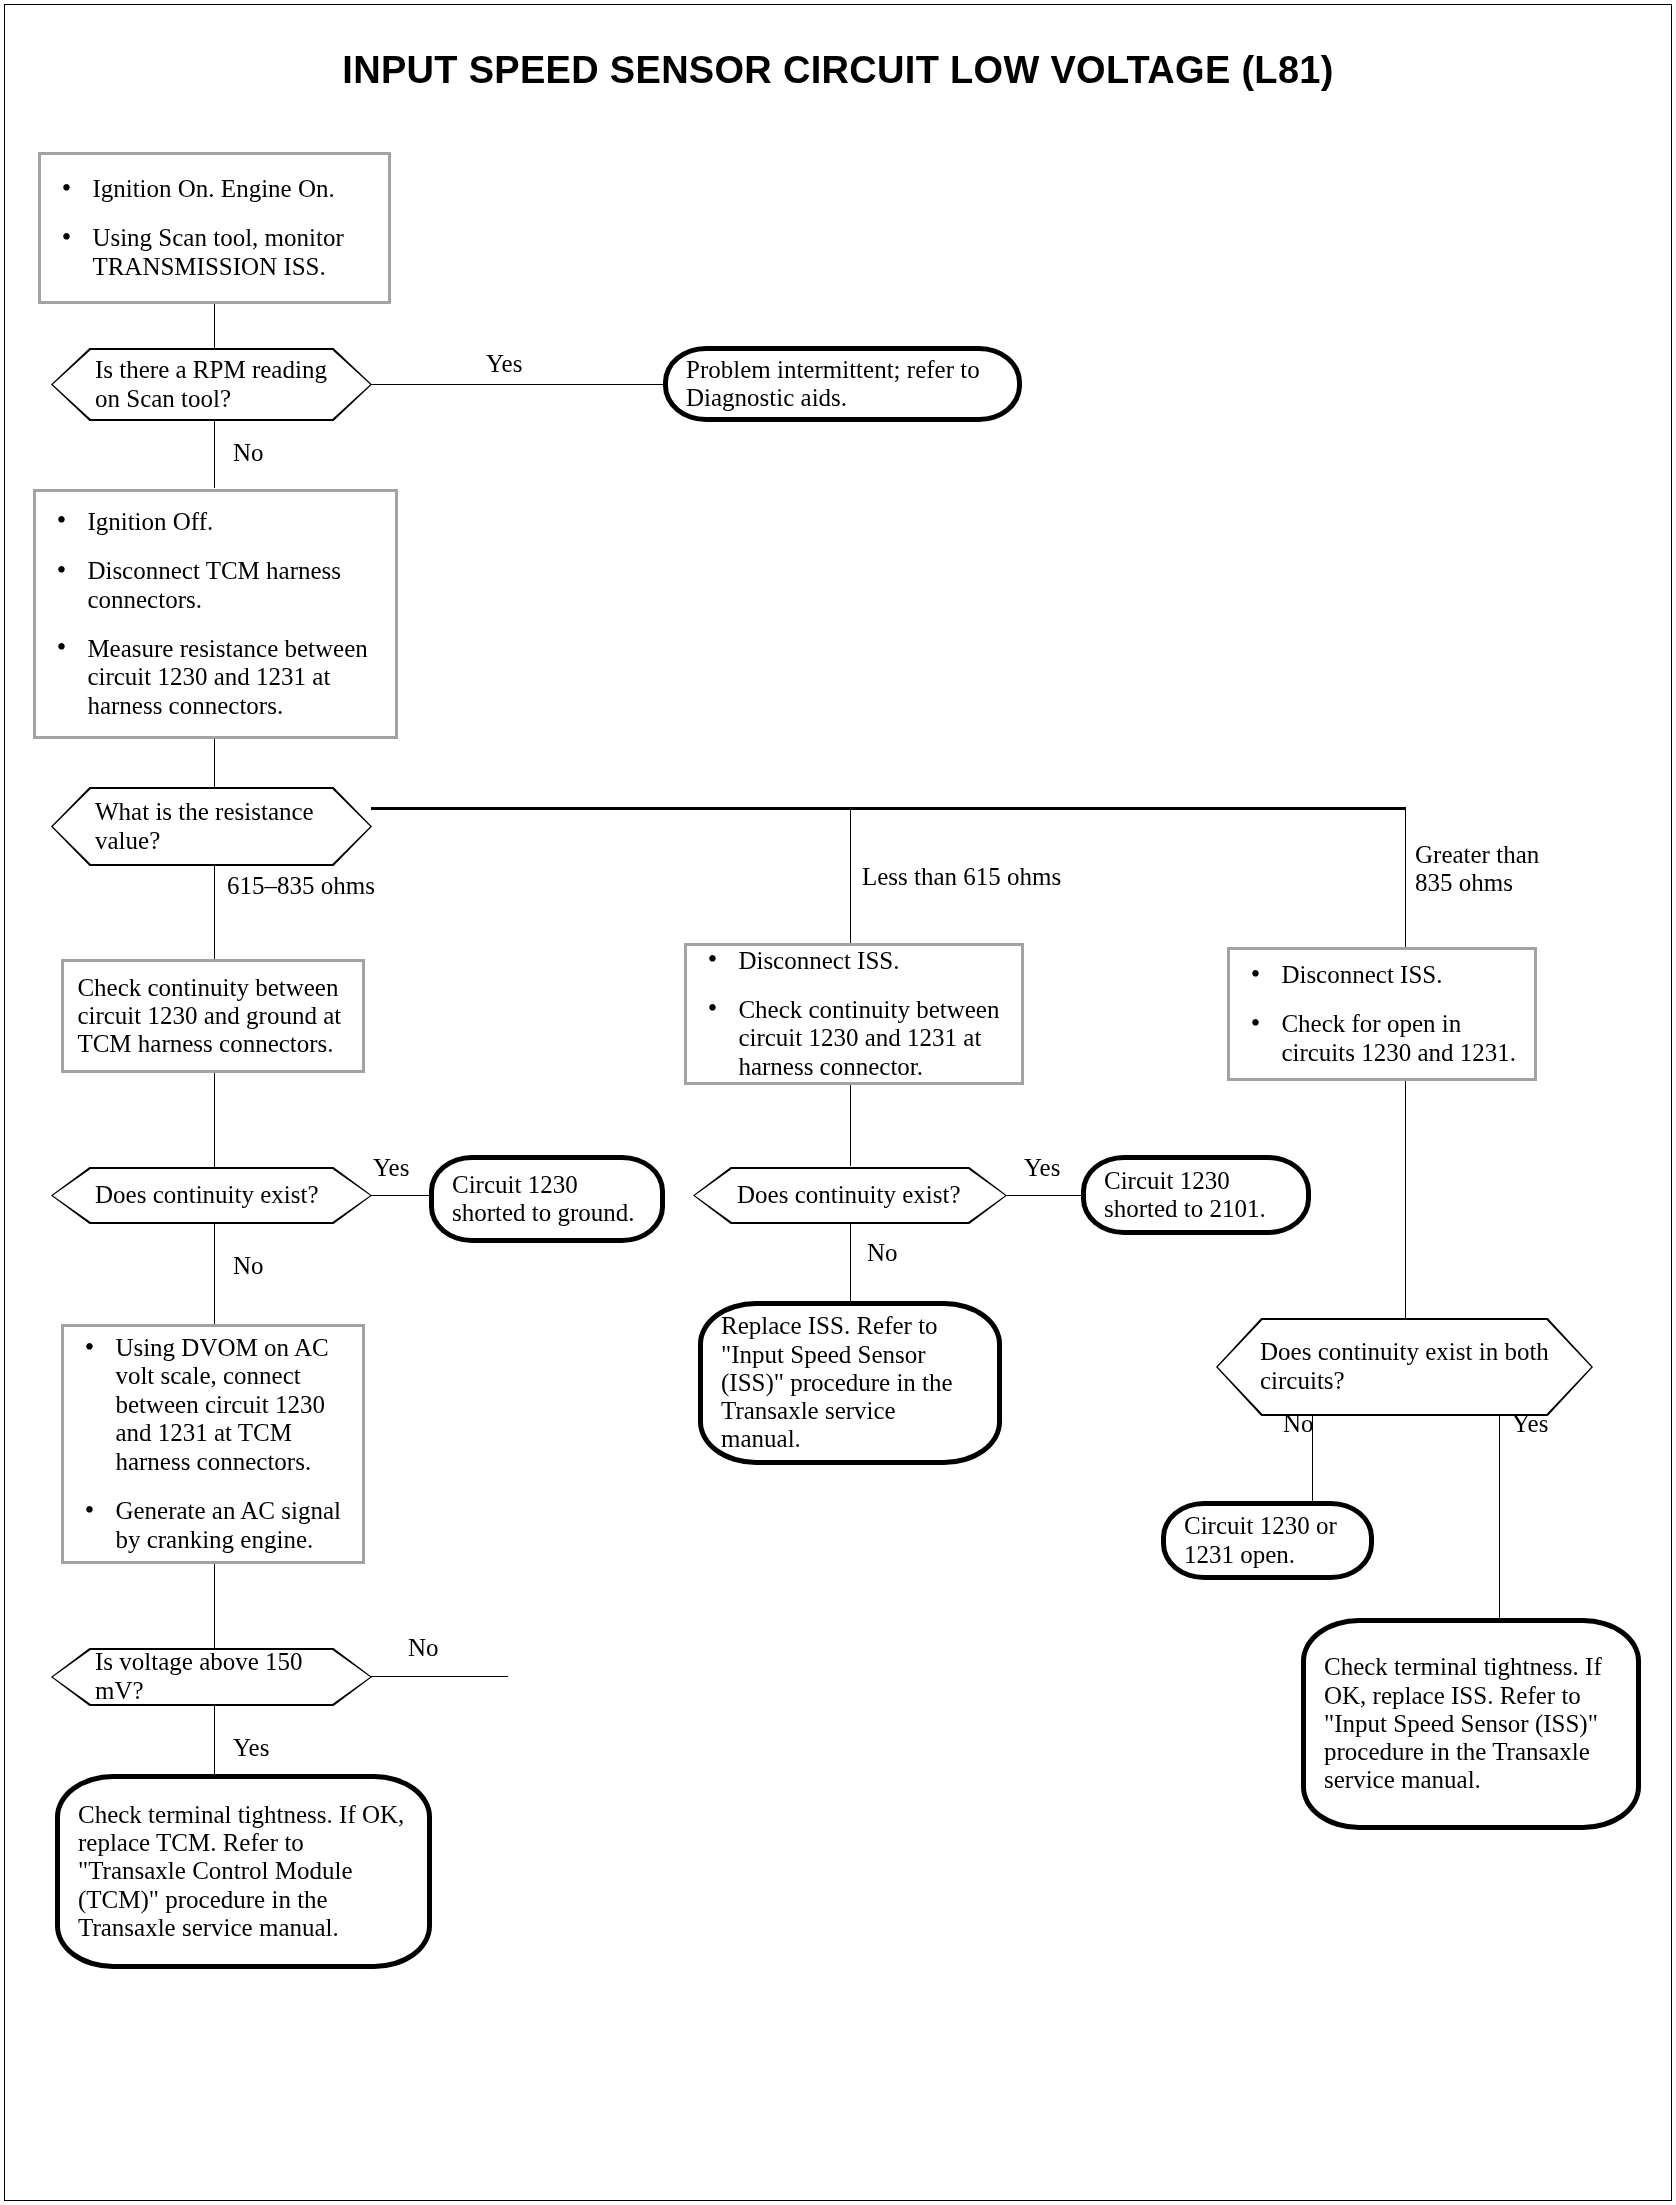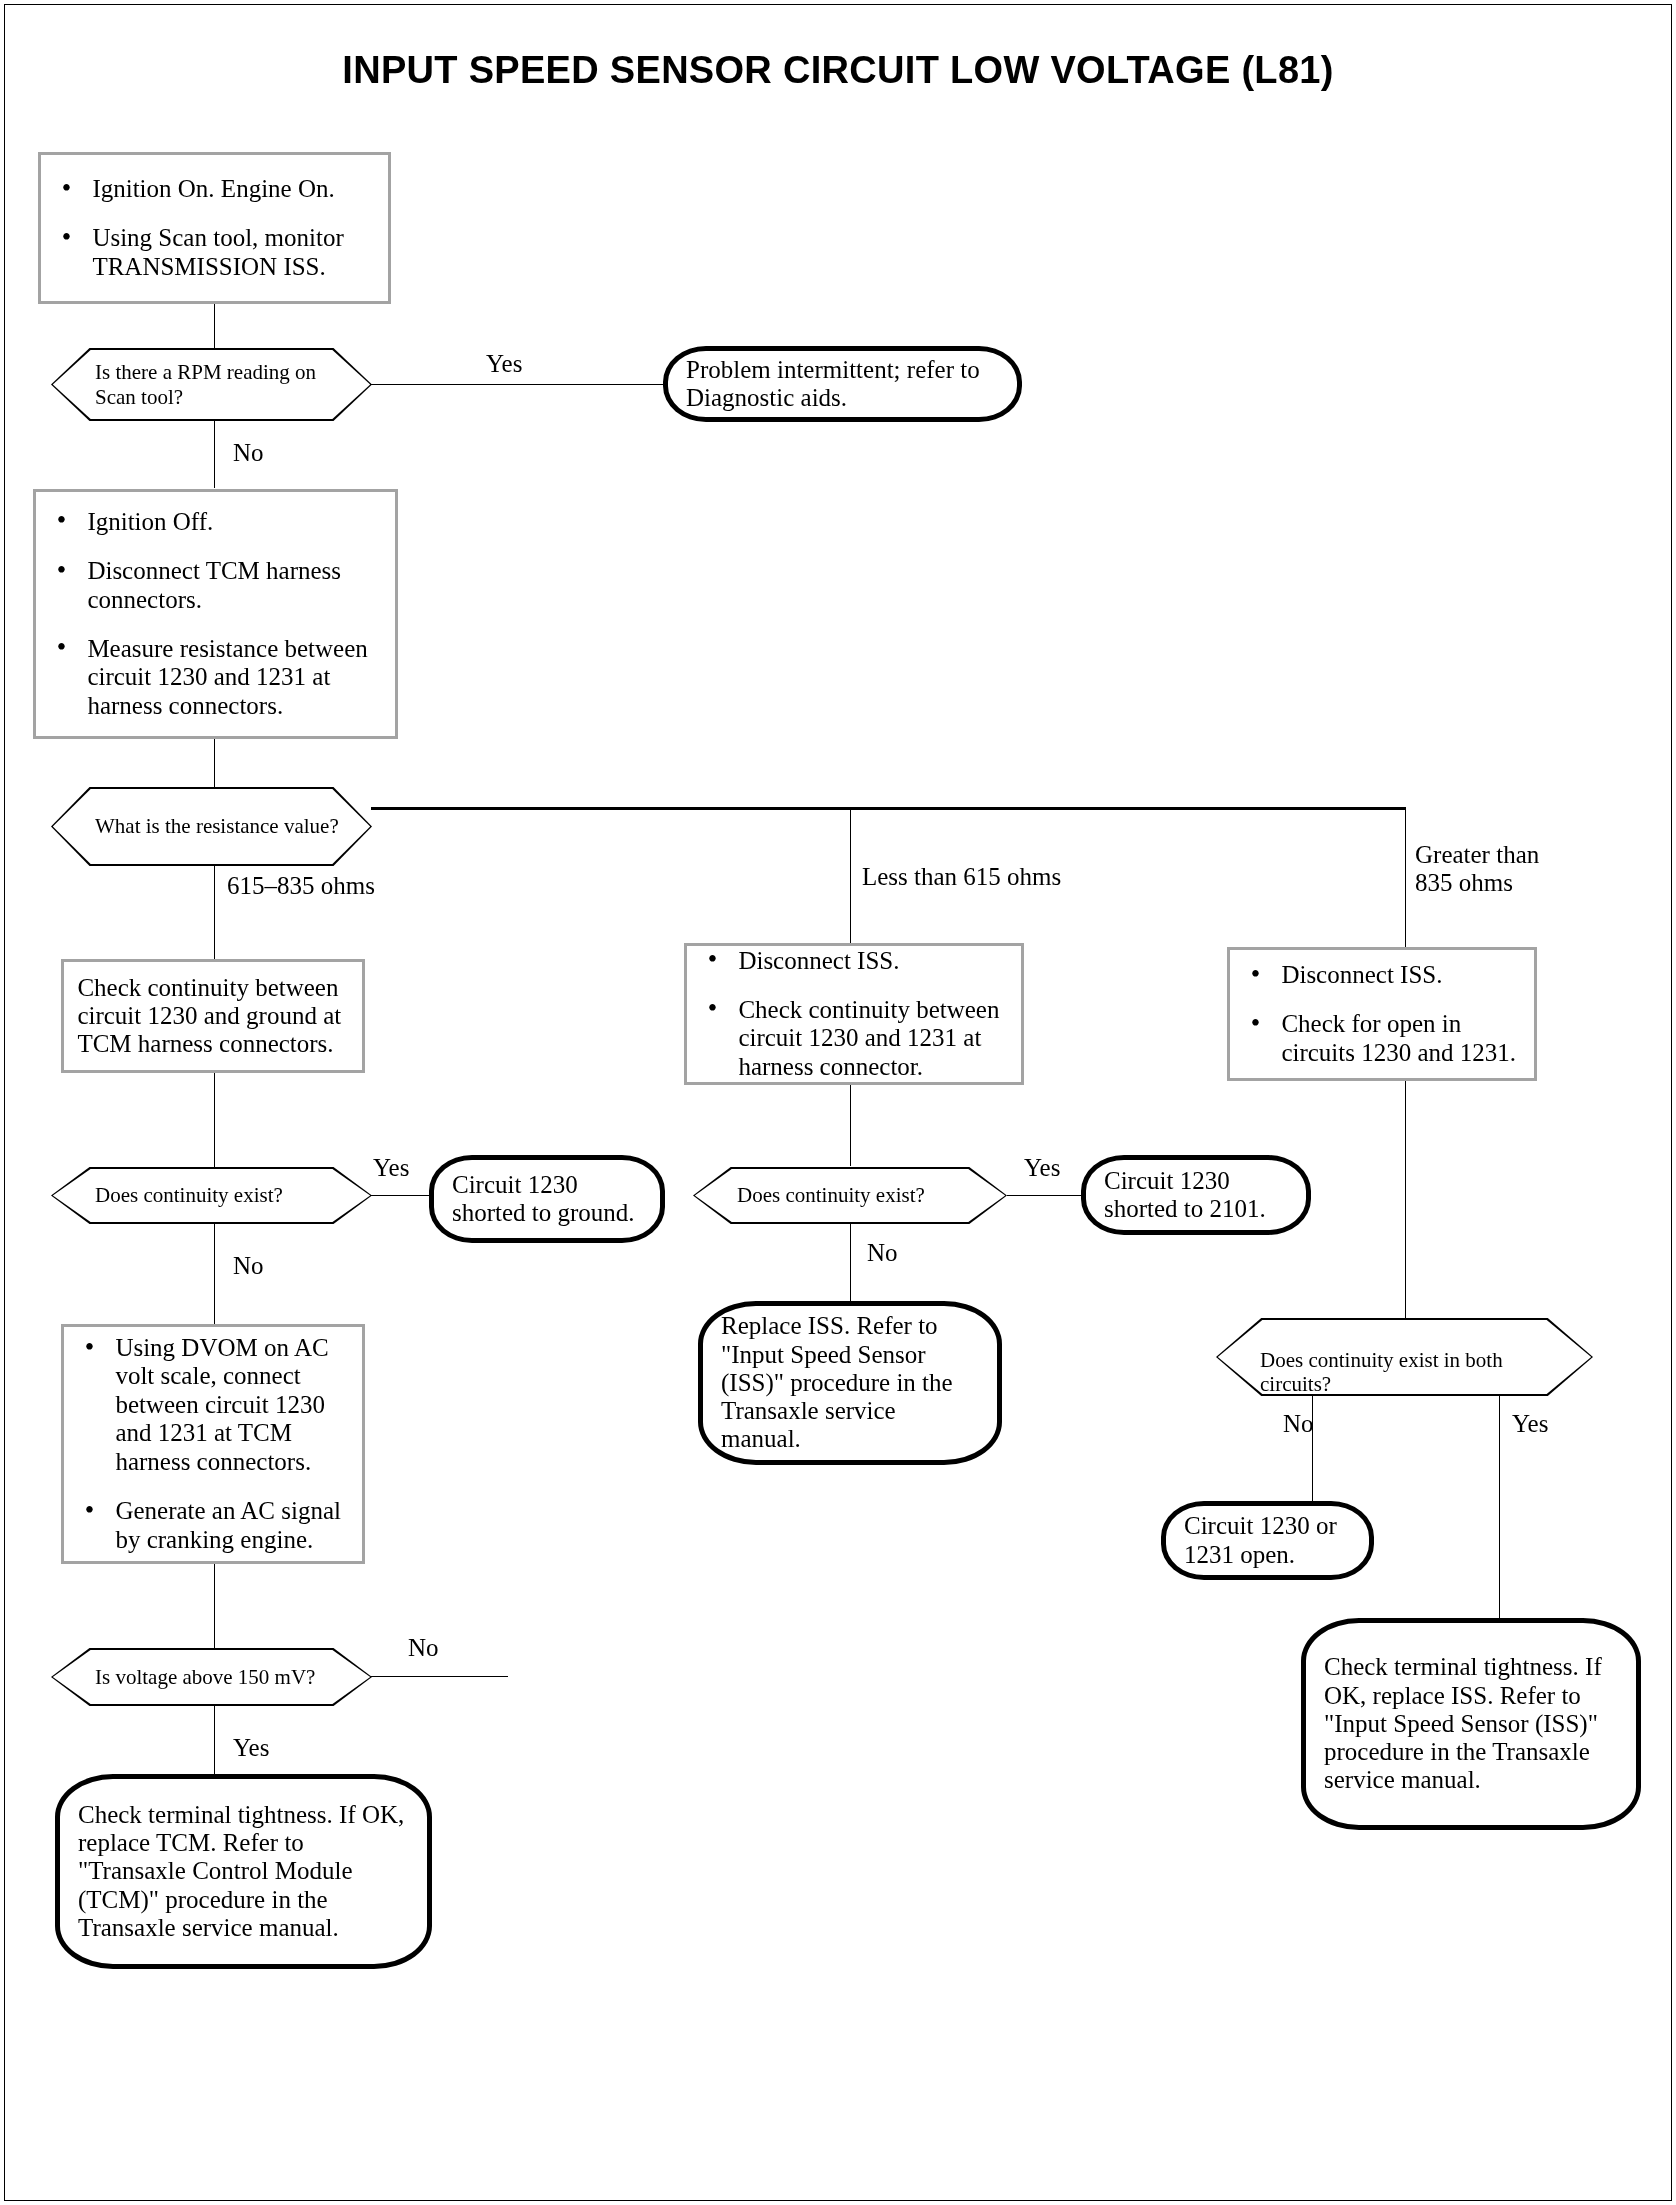--- a/index.html
+++ b/index.html
@@ -126,21 +126,21 @@
     position: absolute;
     left: 1.8px; top: 1.8px; right: 1.8px; bottom: 1.8px;
     background: #ffffff;
     clip-path: polygon(12% 0%, 88% 0%, 100% 50%, 88% 100%, 12% 100%, 0% 50%);
   }
   .dec-text {
     position: relative;
     z-index: 2;
     padding-left: 44px;
     padding-right: 24px;
-    font-size: 21px;
+    font-size: 25px;
     line-height: 1.15;
   }
 
   
   .elabel {
     position: absolute;
     font-size: 25px;
     line-height: 1.13;
     white-space: pre-line;
     background: transparent;
@@ -283,21 +283,21 @@
   <div class="elabel" style="left:867px; top:1239px;">No</div>
 
   <div class="node term" style="left:1081px; top:1155px; width:230px; height:80px;">
     <div class="term-inner">Circuit 1230 shorted to 2101.</div>
   </div>
 
   <div class="node term tall" style="left:698px; top:1301px; width:304px; height:164px;">
     <div class="term-inner">Replace ISS. Refer to "Input Speed Sensor (ISS)" procedure in the Transaxle service manual.</div>
   </div>
 
-  <div class="dec" style="left:1216px; top:1318px; width:377px; height:78px;align-items:flex-end;">
+  <div class="dec" style="left:1216px; top:1318px; width:377px; height:98px;">
     <div class="hex"></div>
     <div class="hex-fill"></div>
     <div class="dec-text">Does continuity exist in both circuits?</div>
   </div>
   <div class="elabel" style="left:1283px; top:1410px;">No</div>
   <div class="elabel" style="left:1512px; top:1410px;">Yes</div>
 
   <div class="node term" style="left:1161px; top:1501px; width:213px; height:79px;">
     <div class="term-inner">Circuit 1230 or 1231 open.</div>
   </div>

